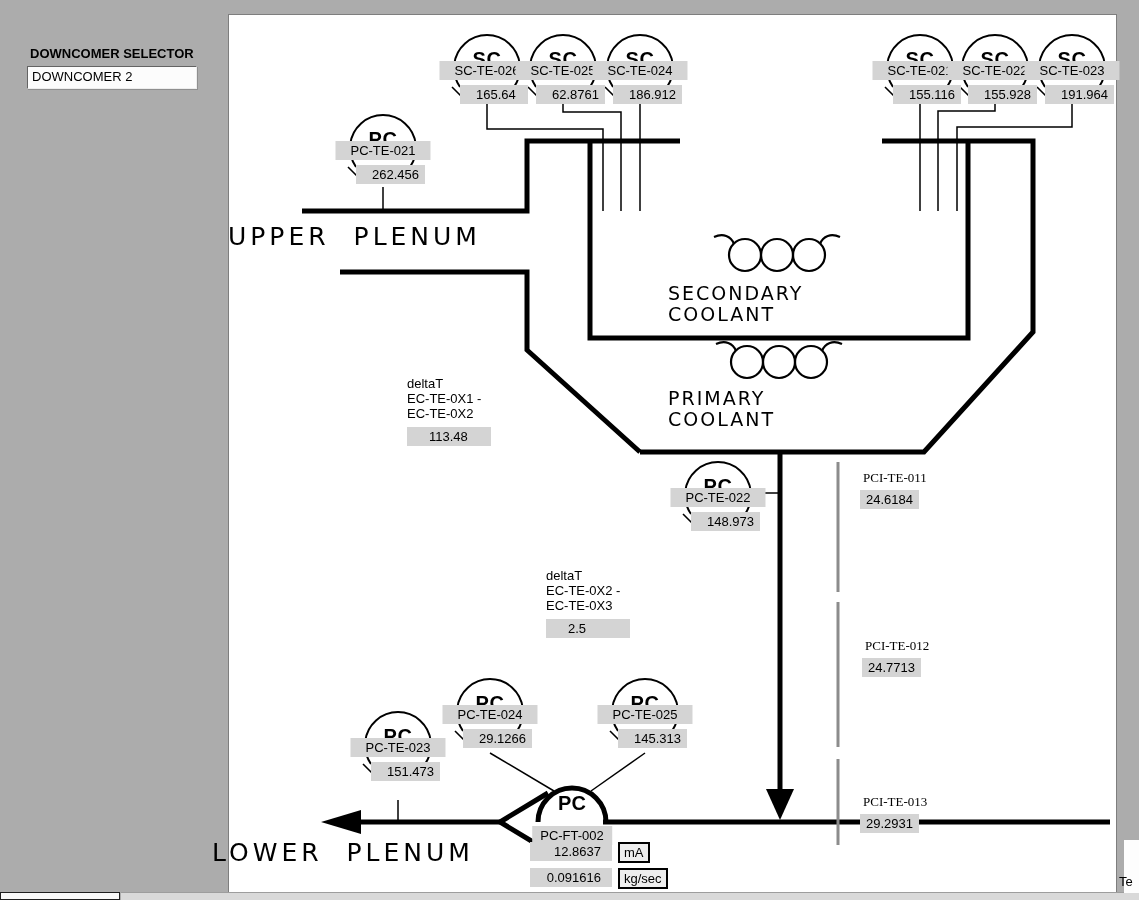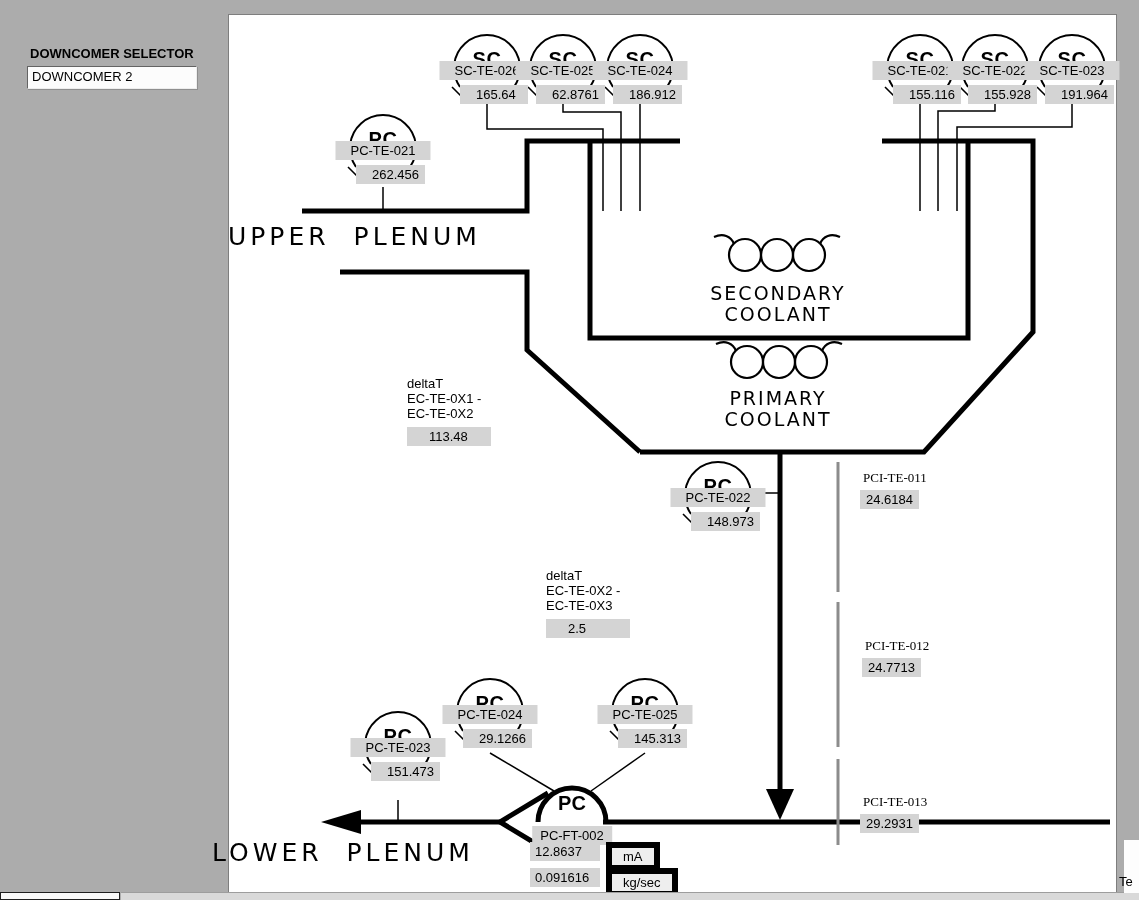--- a/index.html
+++ b/index.html
@@ -39,36 +39,36 @@
     padding:2px 6px 2px 16px;font-size:13px;min-width:46px;white-space:nowrap;}
 
   
   .flow{position:absolute;left:492px;top:790px;width:170px;height:100px;}
   .flow .kind{position:absolute;top:2px;left:0;width:160px;text-align:center;
     font-size:20px;font-weight:700;}
   .flow .tag{position:absolute;top:36px;left:80px;transform:translateX(-50%);
     background:var(--box);padding:2px 8px;font-size:13px;white-space:nowrap;}
   .flow .row{position:absolute;left:38px;display:flex;gap:6px;align-items:flex-start;}
   .flow .row.r1{top:52px;} .flow .row.r2{top:78px;}
-  .flow .fval{background:var(--box);padding:2px 5px;font-size:13px;min-width:60px;}
-  .flow .unit{background:#eeeeee;border:6px solid #000000;padding:1px 11px;font-size:13px;}
+  .flow .fval{background:var(--box);padding:2px 11px;font-size:13px;min-width:60px;text-align:right;}
+  .flow .unit{background:#eeeeee;border:2px solid #000000;padding:1px 4px;font-size:13px;}
 
   
   .pci{position:absolute;font-size:13px;}
   .pci .ptag{margin-left:3px;white-space:nowrap;font-family:Liberation Serif, serif;}
   .pci .pval{background:var(--box);padding:2px 6px;margin-top:4px;width:fit-content;}
 
   
   .dt{position:absolute;font-size:13px;line-height:15px;}
   .dt .dval{background:var(--box);padding:2px 22px;margin-top:6px;width:fit-content;min-width:40px;}
 
   
   .cad{position:absolute;font-family:"DejaVu Sans",sans-serif;color:#000000;}
   .plenum{font-size:25px;letter-spacing:4px;word-spacing:12px;}
-  .coolant{width:220px;text-align:center;font-size:19px;letter-spacing:2px;line-height:21px;}
+  .coolant{width:220px;text-align:left;font-size:19px;letter-spacing:2px;line-height:21px;}
 
   
   .task-box{position:absolute;left:0;top:892px;width:120px;height:8px;
     background:#f8f8f8;border:1px solid #1d1d1d;box-sizing:border-box;}
   .task-strip{position:absolute;left:121px;top:892px;width:1018px;height:8px;
     background:#d9d9d9;border-top:1px solid #9d9d9d;box-sizing:border-box;}
   .corner-box{position:absolute;left:1124px;top:840px;width:15px;height:53px;background:#fdfdfd;}
   .corner-text{position:absolute;left:1119px;top:874px;font-size:13px;}
 </style>
 </head>

